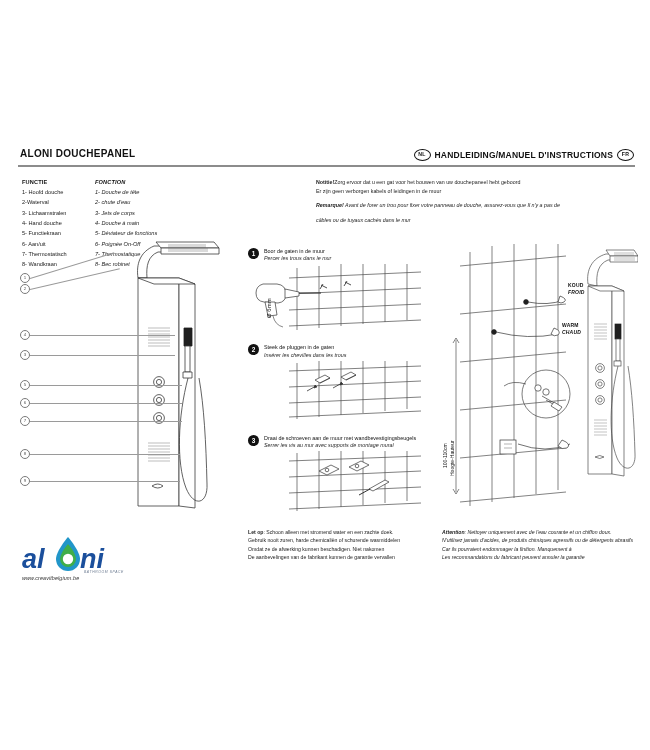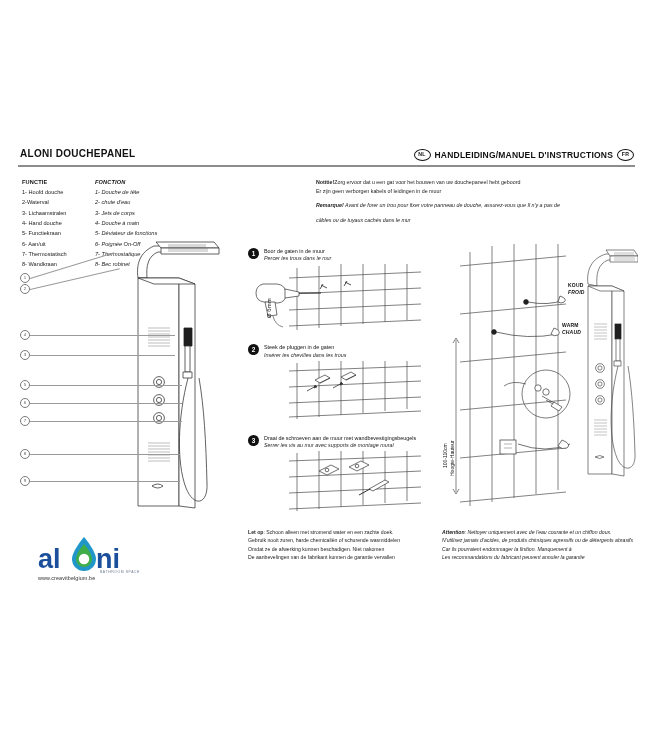--- a/index.html
+++ b/index.html
@@ -93,21 +93,21 @@
 
   
   .care{position:absolute;top:380px;}
   .care p{margin:0;font-size:5.15px;line-height:1.64;color:#1c1c1c;}
   .care .lead{font-weight:bold;}
   .care-nl{left:238px;width:200px;}
   .care-fr{left:432px;width:200px;font-style:italic;}
   .care-fr .lead{font-style:italic;font-weight:bold;}
 
   
-  .logo-wrap{position:absolute;left:28px;top:386px;width:150px;}
+  .logo-wrap{position:absolute;left:12px;top:386px;width:150px;font-style:italic;}
   .logo-url{font-size:5.4px;color:#333;margin-top:1px;letter-spacing:.1px;}
   svg{display:block;}
 </style>
 </head>
 <body>
 
 <div id="page">
 
   <div class="sheet">
 

